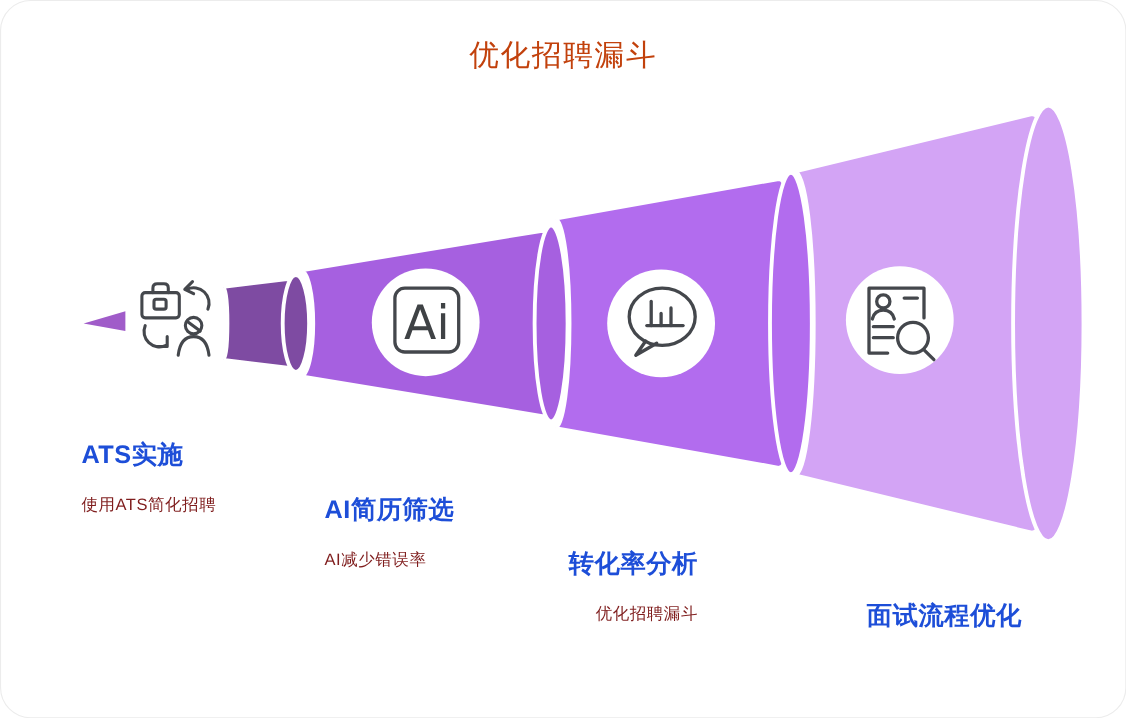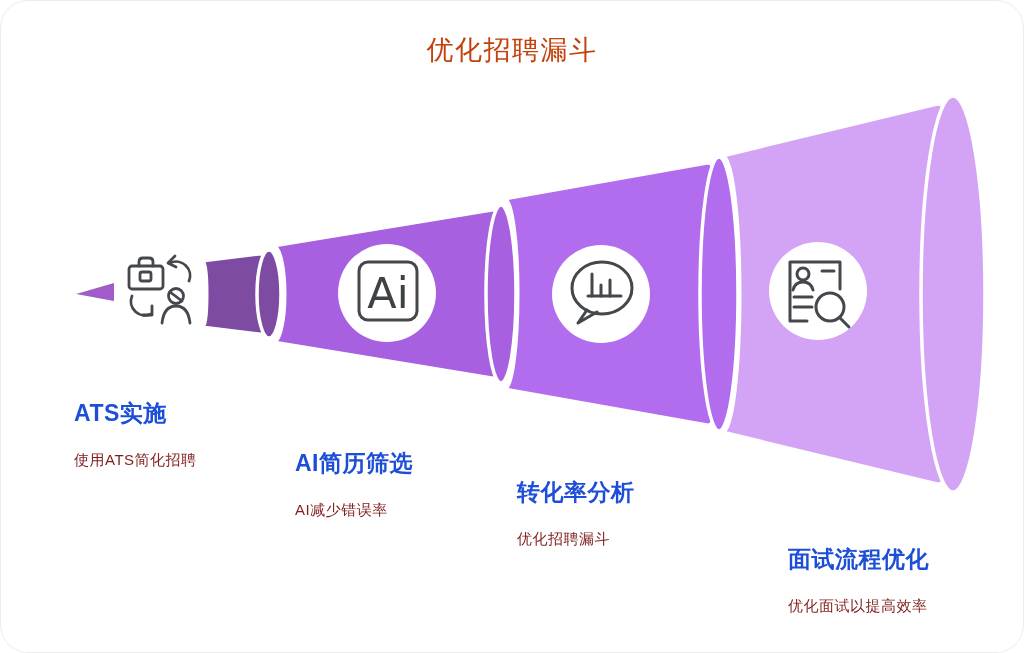--- a/index.html
+++ b/index.html
@@ -7,21 +7,21 @@
     font-family:"Liberation Sans","DejaVu Sans",sans-serif;}
   .card-frame{position:absolute;inset:0;border:1px solid #ececec;border-radius:28px;pointer-events:none;}
   .page-title{position:absolute;top:32px;left:0;width:100%;text-align:center;
     font-size:27px;font-weight:500;color:#c2410c;letter-spacing:1.5px;}
   .funnel-svg{position:absolute;left:0;top:0;}
   .stage-label{position:absolute;}
   .stage-label h3{margin:0 0 23px 0;font-size:23px;line-height:28px;font-weight:700;color:#1d4ed8;letter-spacing:.5px;}
   .stage-label p{margin:0;font-size:15px;line-height:20px;font-weight:400;color:#7f1d1d;letter-spacing:.5px;}
   .lbl-1{left:74px;top:399px;}
   .lbl-2{left:295px;top:449px;}
-  .lbl-3{left:517px;top:478px;}
+  .lbl-3{left:517px;top:498px;text-align:right;}
   .lbl-4{left:742px;top:545px;margin-left:46px;}
   .cone{stroke:#fff;stroke-width:3;}
   .cap{stroke:#fff;stroke-width:3.5;}
   .ic{fill:none;stroke:#44474c;stroke-width:3;stroke-linecap:round;stroke-linejoin:round;}
   .ic-thin{stroke-width:2.8;}
   .ai-text{fill:#3f4245;font-family:"DejaVu Sans","Liberation Sans",sans-serif;font-size:43px;}
 </style>
 </head>
 <body>
 
@@ -102,17 +102,16 @@
   <div class="stage-label lbl-2">
     <h3>AI简历筛选</h3>
     <p>AI减少错误率</p>
   </div>
   <div class="stage-label lbl-3">
     <h3>转化率分析</h3>
     <p>优化招聘漏斗</p>
   </div>
   <div class="stage-label lbl-4">
     <h3>面试流程优化</h3>
-    <p>优化面试以提高效率</p>
   </div>
 
   <div class="card-frame"></div>
 </div>
 
 </body></html>

